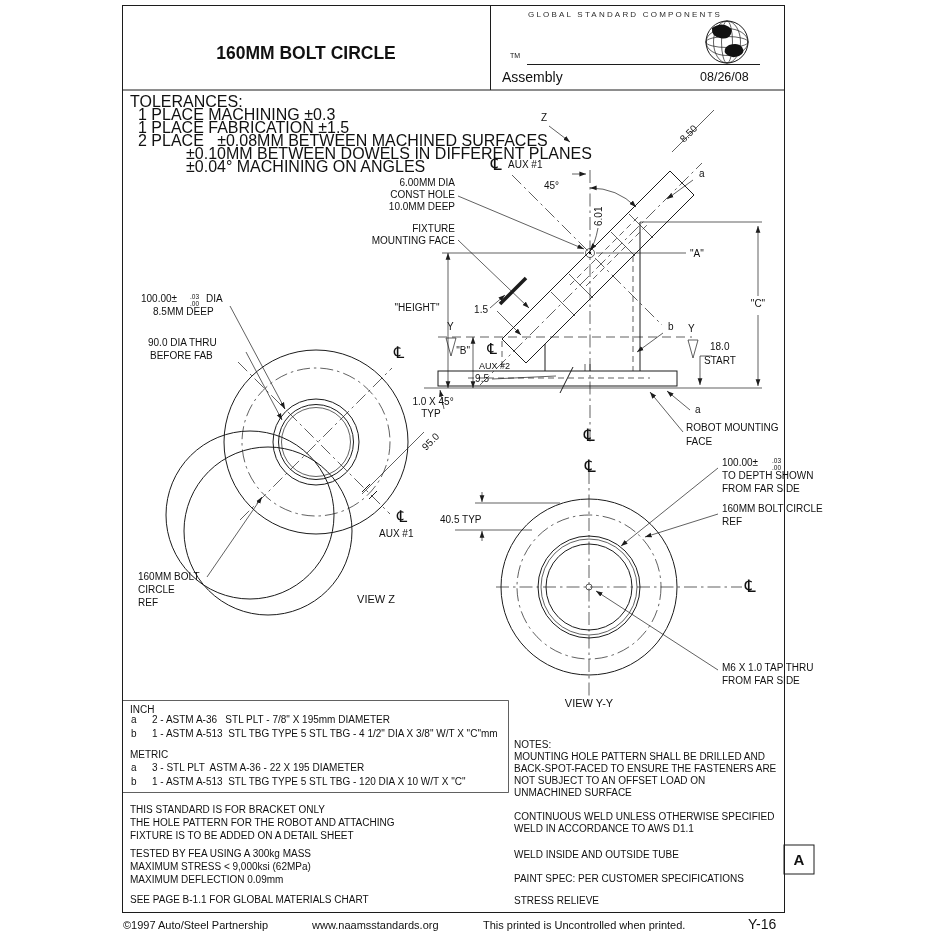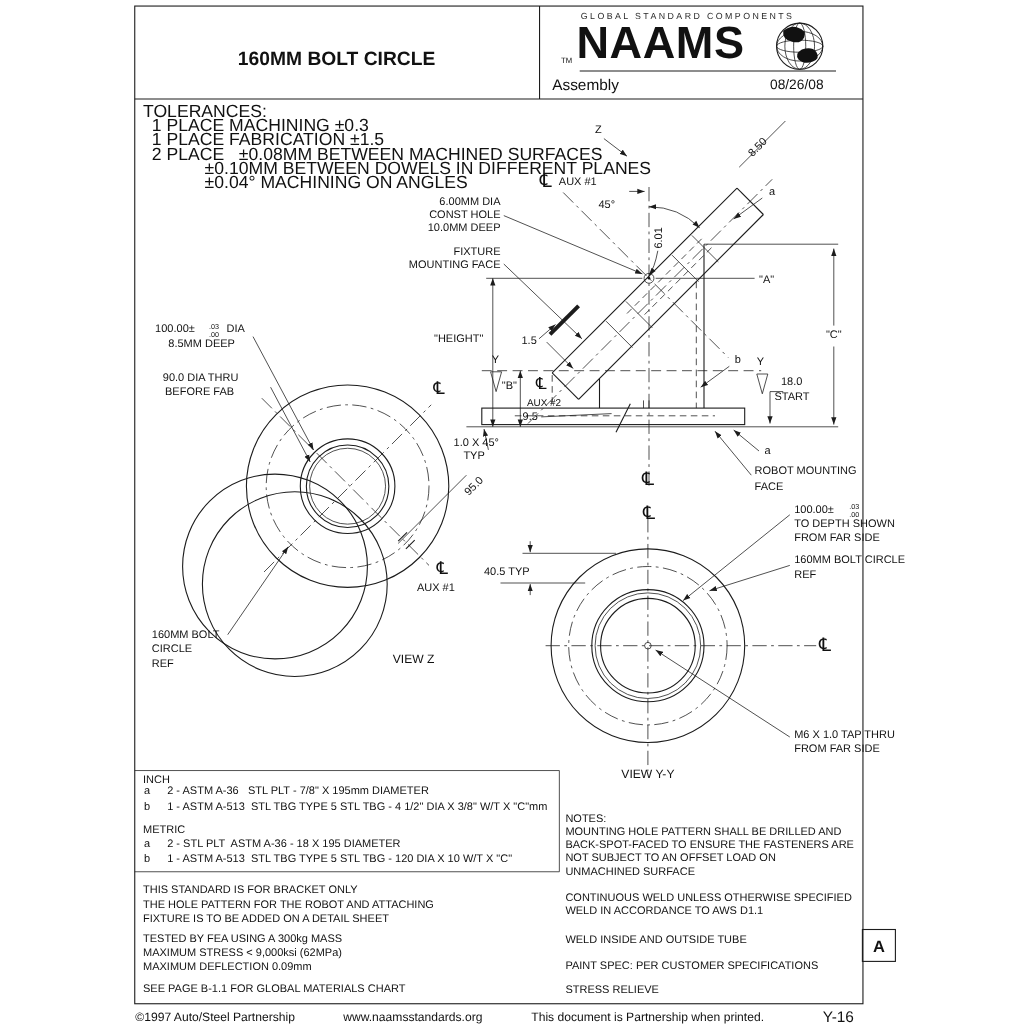--- a/index.html
+++ b/index.html
@@ -249,39 +249,38 @@
   </g>
 
   <text x="153" y="315" visibility="hidden">.</text>
 </svg>
 
 <div class="ab" style="left:124px;top:7px;width:364px">
   <div class="title-line">160MM BOLT CIRCLE</div>
 </div>
 <div class="ab tagline" style="left:528px;top:10px">GLOBAL STANDARD COMPONENTS</div>
 <div class="ab tm" style="left:510px;top:52px">TM</div>
-<div class="ab brand" style="left:524px;top:16px">NAAMS</div>
 <div class="ab assembly" style="left:502px;top:69px">Assembly</div>
 <div class="ab date" style="left:700px;top:70px">08/26/08</div>
 
 <div class="ab tol" style="left:130px;top:93px">TOLERANCES:</div>
 <div class="ab tol" style="left:138px;top:106px">1 PLACE MACHINING ±0.3</div>
 <div class="ab tol" style="left:138px;top:119px">1 PLACE FABRICATION ±1.5</div>
 <div class="ab tol" style="left:138px;top:132px">2 PLACE   ±0.08MM BETWEEN MACHINED SURFACES</div>
 <div class="ab tol" style="left:186px;top:145px">±0.10MM BETWEEN DOWELS IN DIFFERENT PLANES</div>
 <div class="ab tol" style="left:186px;top:158px">±0.04° MACHINING ON ANGLES</div>
 
 <div class="ab small" style="left:130px;top:704px">INCH</div>
 <div class="ab small" style="left:131px;top:714px">a</div>
 <div class="ab small" style="left:152px;top:714px">2 - ASTM A-36   STL PLT - 7/8" X 195mm DIAMETER</div>
 <div class="ab small" style="left:131px;top:728px">b</div>
 <div class="ab small" style="left:152px;top:728px">1 - ASTM A-513  STL TBG TYPE 5 STL TBG - 4 1/2" DIA X 3/8" W/T X "C"mm</div>
 <div class="ab small" style="left:130px;top:749px">METRIC</div>
 <div class="ab small" style="left:131px;top:762px">a</div>
-<div class="ab small" style="left:152px;top:762px">2 - STL PLT  ASTM A-36 - 18 X 195 DIAMETER</div>
+<div class="ab small" style="left:152px;top:762px">3 - STL PLT  ASTM A-36 - 22 X 195 DIAMETER</div>
 <div class="ab small" style="left:131px;top:776px">b</div>
 <div class="ab small" style="left:152px;top:776px">1 - ASTM A-513  STL TBG TYPE 5 STL TBG - 120 DIA X 10 W/T X "C"</div>
 
 <div class="ab small" style="left:130px;top:804px">THIS STANDARD IS FOR BRACKET ONLY</div>
 <div class="ab small" style="left:130px;top:817px">THE HOLE PATTERN FOR THE ROBOT AND ATTACHING</div>
 <div class="ab small" style="left:130px;top:830px">FIXTURE IS TO BE ADDED ON A DETAIL SHEET</div>
 <div class="ab small" style="left:130px;top:848px">TESTED BY FEA USING A 300kg MASS</div>
 <div class="ab small" style="left:130px;top:861px">MAXIMUM STRESS &lt; 9,000ksi (62MPa)</div>
 <div class="ab small" style="left:130px;top:874px">MAXIMUM DEFLECTION 0.09mm</div>
 <div class="ab small" style="left:130px;top:894px">SEE PAGE B-1.1 FOR GLOBAL MATERIALS CHART</div>
@@ -292,16 +291,16 @@
 <div class="ab small" style="left:514px;top:775px">NOT SUBJECT TO AN OFFSET LOAD ON</div>
 <div class="ab small" style="left:514px;top:787px">UNMACHINED SURFACE</div>
 <div class="ab small" style="left:514px;top:811px">CONTINUOUS WELD UNLESS OTHERWISE SPECIFIED</div>
 <div class="ab small" style="left:514px;top:823px">WELD IN ACCORDANCE TO AWS D1.1</div>
 <div class="ab small" style="left:514px;top:849px">WELD INSIDE AND OUTSIDE TUBE</div>
 <div class="ab small" style="left:514px;top:873px">PAINT SPEC: PER CUSTOMER SPECIFICATIONS</div>
 <div class="ab small" style="left:514px;top:895px">STRESS RELIEVE</div>
 
 <div class="ab foot" style="left:123px;top:919px">©1997 Auto/Steel Partnership</div>
 <div class="ab foot" style="left:312px;top:919px">www.naamsstandards.org</div>
-<div class="ab foot" style="left:483px;top:919px">This document is Partnership when printed.</div>
+<div class="ab foot" style="left:483px;top:919px">This printed is Uncontrolled when printed.</div>
 <div class="ab pageno" style="left:748px;top:916px">Y-16</div>
 
 </div>
 
 </body></html>

